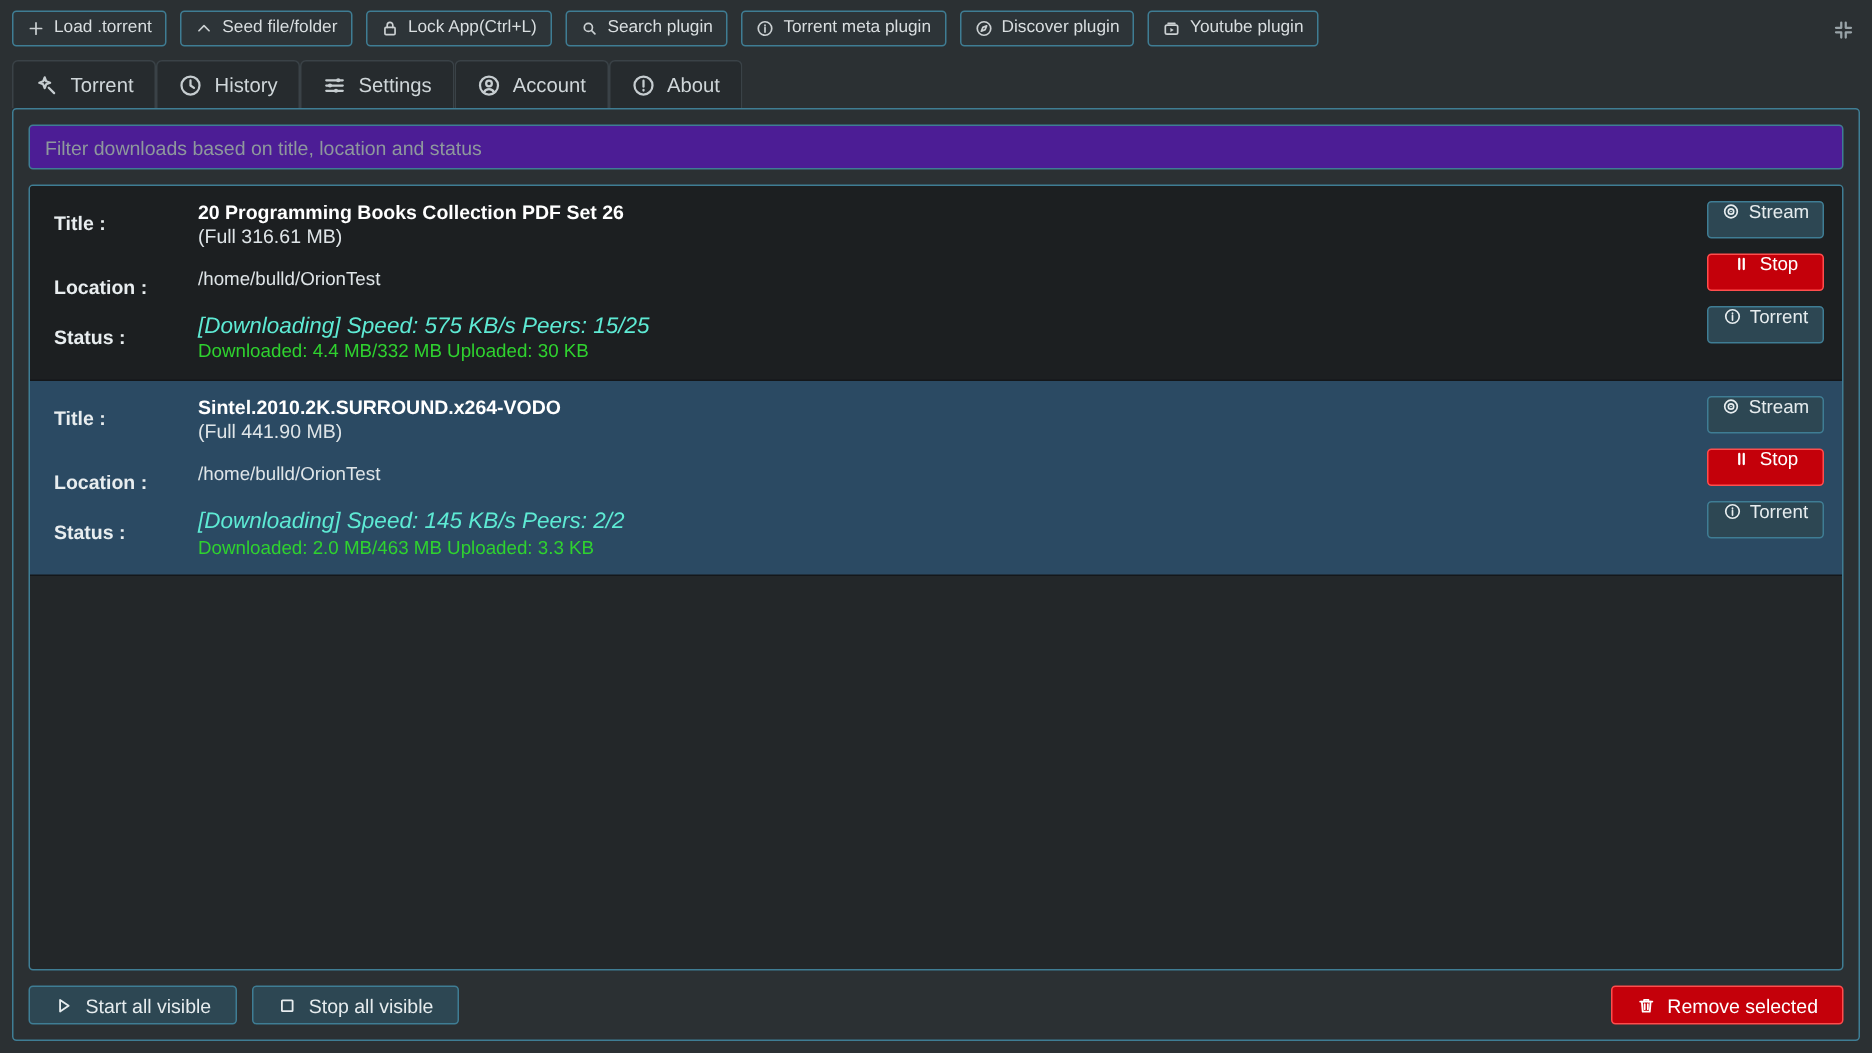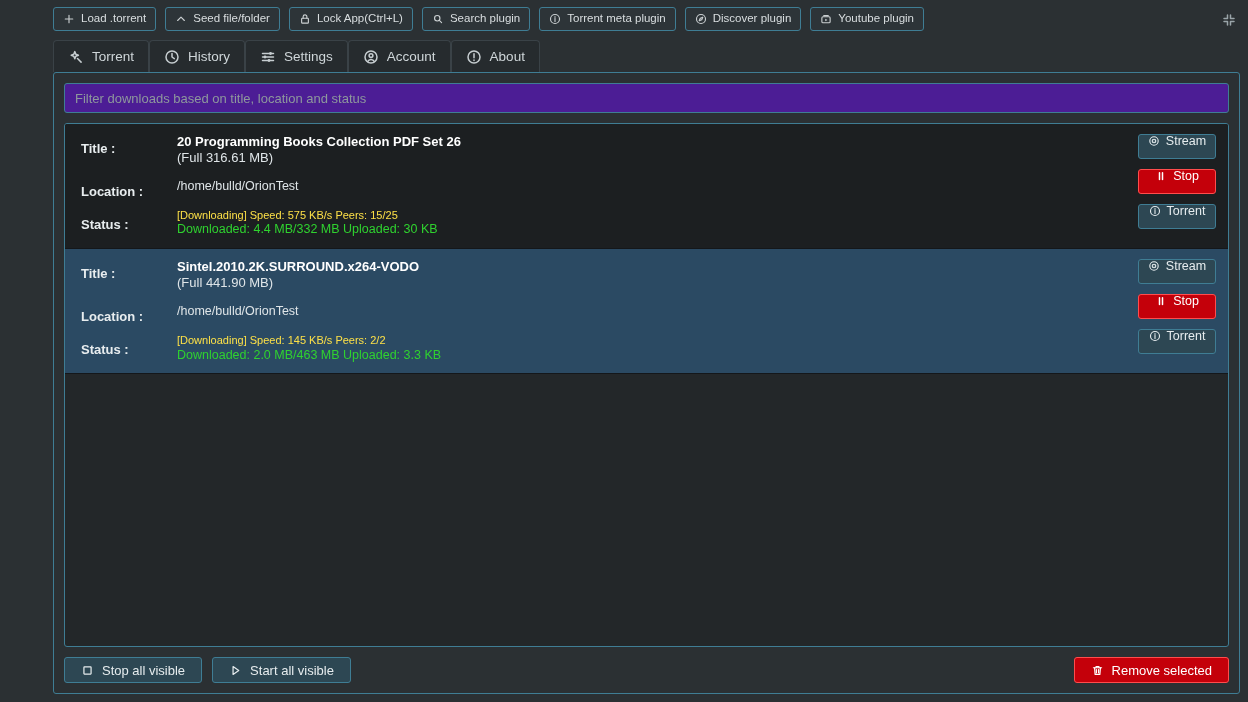--- a/index.html
+++ b/index.html
@@ -12,21 +12,20 @@
     overflow: hidden;
   }
 
   #app {
     width: 1248px;
     height: 702px;
     background: #2b3033;
     position: relative;
     display: flex;
     flex-direction: column;
-    padding-left: 45px;
   }
 
   
   .toolbar {
     height: 38px;
     display: flex;
     align-items: center;
     padding: 0 8px;
     gap: 9px;
     position: relative;
@@ -196,23 +195,24 @@
     color: #dfe5e8;
     font-size: 13px;
     line-height: 1.22;
   }
   .loc-value {
     color: #dfe5e8;
     font-size: 12.5px;
     padding-top: 3px;
   }
   .status-line1 {
-    color: #fde047;
-    font-size: 11px;
+    color: #5eead4;
+    font-size: 15px;
     line-height: 1.25;
+    font-style: italic;
   }
   .status-line2 {
     color: #2fd22f;
     font-size: 12.5px;
     line-height: 1.25;
   }
 
   .dl-actions {
     display: flex;
     flex-direction: column;
@@ -502,32 +502,32 @@
             </div>
           </div>
         </div>
       </div>
 
     <div class="bottombar">
       <div class="bb-left" id="bb-left">
           <div class="bbtn">
             <span class="ic">
               <svg width="13" height="13" viewBox="0 0 16 16" fill="none" stroke="currentColor" stroke-width="1.5" stroke-linecap="round" stroke-linejoin="round">
+                <path d="M5 3.2l7 4.8-7 4.8z"></path>
+              </svg>
+            </span>
+            <span>Start all visible</span>
+          </div>
+          <div class="bbtn">
+            <span class="ic">
+              <svg width="13" height="13" viewBox="0 0 16 16" fill="none" stroke="currentColor" stroke-width="1.5" stroke-linecap="round" stroke-linejoin="round">
                 <rect x="3.6" y="3.6" width="8.8" height="8.8" rx="0.6"></rect>
               </svg>
             </span>
             <span>Stop all visible</span>
-          </div>
-          <div class="bbtn">
-            <span class="ic">
-              <svg width="13" height="13" viewBox="0 0 16 16" fill="none" stroke="currentColor" stroke-width="1.5" stroke-linecap="round" stroke-linejoin="round">
-                <path d="M5 3.2l7 4.8-7 4.8z"></path>
-              </svg>
-            </span>
-            <span>Start all visible</span>
           </div>
         </div>
       <div class="bb-right" id="bb-right">
           <div class="bbtn danger">
             <span class="ic">
               <svg width="13" height="13" viewBox="0 0 16 16" fill="none" stroke="currentColor" stroke-width="1.5" stroke-linecap="round" stroke-linejoin="round">
                 <path d="M3 4.6h10"></path>
                 <path d="M6.2 4.6V3.2h3.6v1.4"></path>
                 <path d="M4.4 4.6l.7 8.2h5.8l.7-8.2"></path>
                 <path d="M6.7 6.8v4M9.3 6.8v4"></path>

